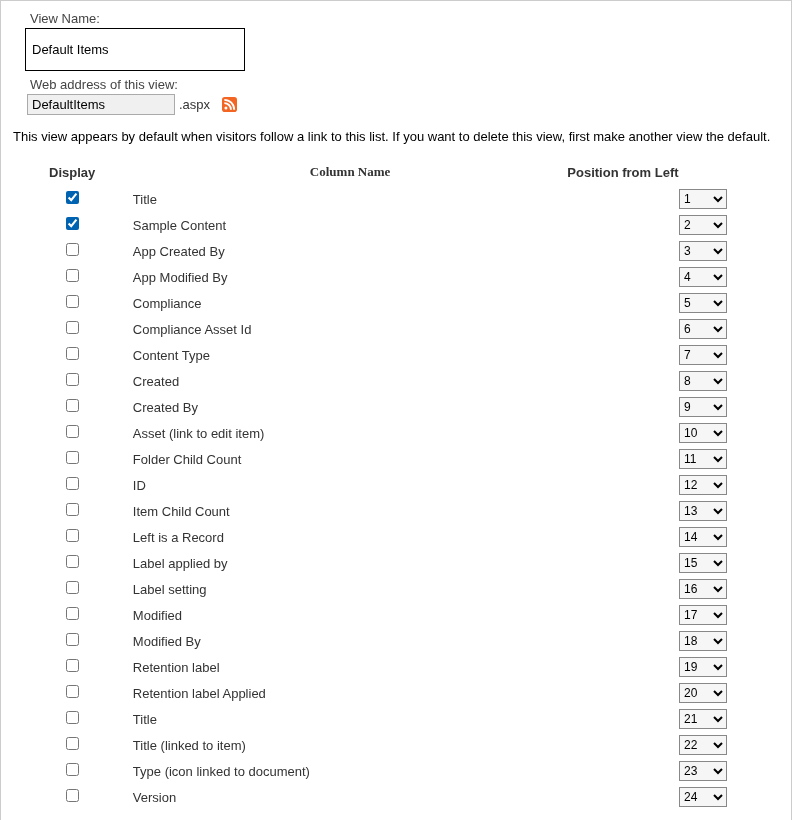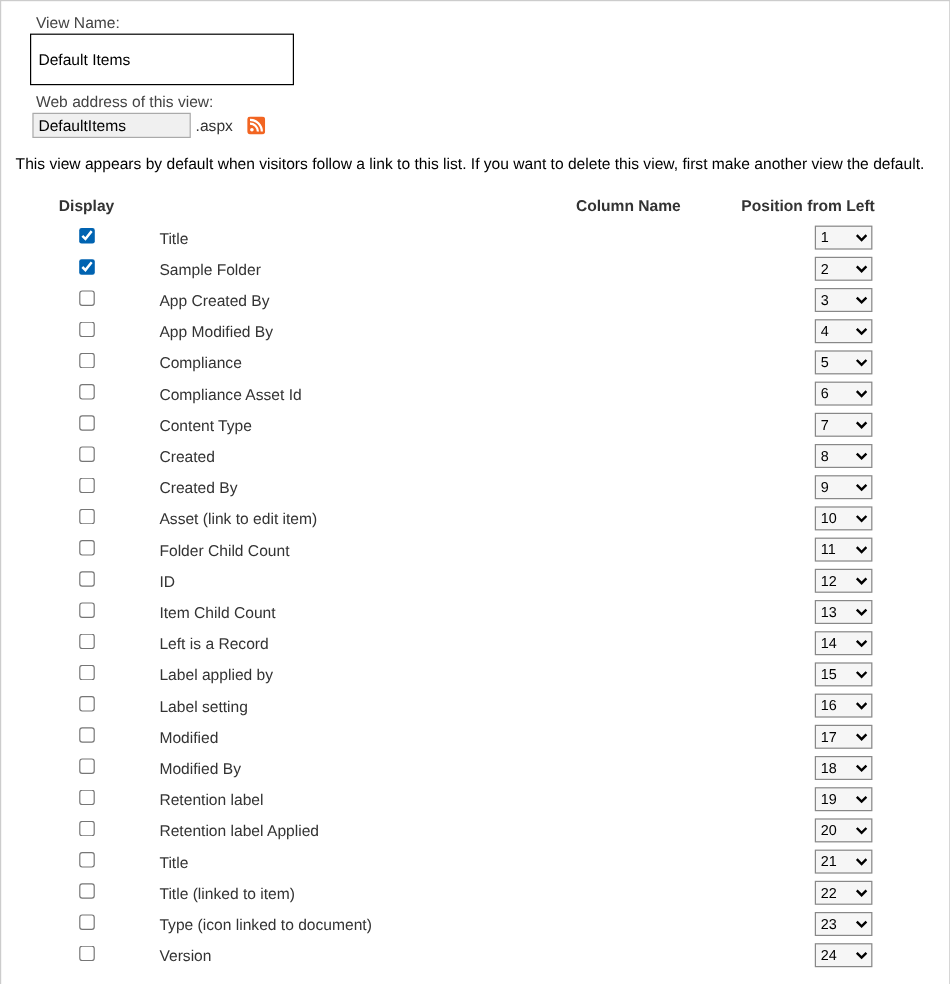--- a/index.html
+++ b/index.html
@@ -17,40 +17,40 @@
       width: 220px;
       padding: 13px 6px;
       font-size: 13px;
       border: 1px solid #000;
       margin: 0 0 4px 14px;
       font-family: inherit;
     }
     .addr-row { margin: 0 0 0 14px; display: flex; align-items: center; flex-wrap: nowrap; gap: 2px; }
     .addr-text { white-space: nowrap; }
     .addr-input {
-      width: 132px;
+      width: 148px;
       padding: 2px 4px;
       font-size: 13px;
       border: 1px solid #aaa;
       background: #f0f0f0;
       font-family: inherit;
       margin: 0 2px;
     }
     .rss-icon { margin-left: 10px; display: inline-flex; }
     .rss-icon svg { width: 15px; height: 15px; }
     .desc { margin: 14px 0 20px 2px; color: #000000; font-size: 13px; }
     table.cols {
       margin-left: 38px;
       border-collapse: collapse;
       width: 680px;
     }
     table.cols th { font-weight: 700; font-size: 13px; padding-bottom: 6px; margin-left: 15px; }
     th.display { text-align: left; width: 83px; }
-    th.colname { text-align: right; width: 430px; }
-    th.position { text-align: right; width: 160px; }
+    th.colname { text-align: center; width: 430px; font-family: Liberation Serif, serif; }
+    th.position { text-align: left; width: 160px; }
     td { padding: 3px 0; vertical-align: middle; }
     td.chk { text-align: left; padding-left: 17px; }
     td.chk input { width: 13px; height: 13px; accent-color: #0063b1; }
     td.name { text-align: left; color: #333; }
     td.sel { text-align: right; padding-right: 2px; }
     td.sel select {
       font-size: 12px;
       border: 1px solid #888;
       background: #f6f6f6;
       width: 48px;
@@ -91,21 +91,21 @@
     </tr>
   </thead>
   <tbody id="col-body">
       <tr>
         <td class="chk"><input type="checkbox" checked="" style=""></td>
         <td class="name">Title</td>
         <td class="sel"><select><option value="1">1</option><option value="2">2</option><option value="3">3</option><option value="4">4</option><option value="5">5</option><option value="6">6</option><option value="7">7</option><option value="8">8</option><option value="9">9</option><option value="10">10</option><option value="11">11</option><option value="12">12</option><option value="13">13</option><option value="14">14</option><option value="15">15</option><option value="16">16</option><option value="17">17</option><option value="18">18</option><option value="19">19</option><option value="20">20</option><option value="21">21</option><option value="22">22</option><option value="23">23</option><option value="24">24</option></select></td>
       </tr>
       <tr>
         <td class="chk"><input type="checkbox" checked="" style=""></td>
-        <td class="name">Sample Folder</td>
+        <td class="name">Sample Content</td>
         <td class="sel"><select><option value="1">1</option><option value="2" selected="">2</option><option value="3">3</option><option value="4">4</option><option value="5">5</option><option value="6">6</option><option value="7">7</option><option value="8">8</option><option value="9">9</option><option value="10">10</option><option value="11">11</option><option value="12">12</option><option value="13">13</option><option value="14">14</option><option value="15">15</option><option value="16">16</option><option value="17">17</option><option value="18">18</option><option value="19">19</option><option value="20">20</option><option value="21">21</option><option value="22">22</option><option value="23">23</option><option value="24">24</option></select></td>
       </tr>
       <tr>
         <td class="chk"><input type="checkbox" style=""></td>
         <td class="name">App Created By</td>
         <td class="sel"><select><option value="1">1</option><option value="2">2</option><option value="3" selected="">3</option><option value="4">4</option><option value="5">5</option><option value="6">6</option><option value="7">7</option><option value="8">8</option><option value="9">9</option><option value="10">10</option><option value="11">11</option><option value="12">12</option><option value="13">13</option><option value="14">14</option><option value="15">15</option><option value="16">16</option><option value="17">17</option><option value="18">18</option><option value="19">19</option><option value="20">20</option><option value="21">21</option><option value="22">22</option><option value="23">23</option><option value="24">24</option></select></td>
       </tr>
       <tr>
         <td class="chk"><input type="checkbox" style=""></td>
         <td class="name">App Modified By</td>

